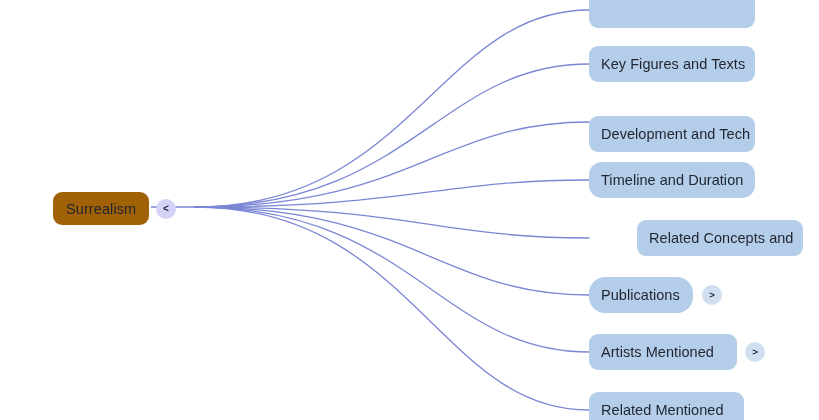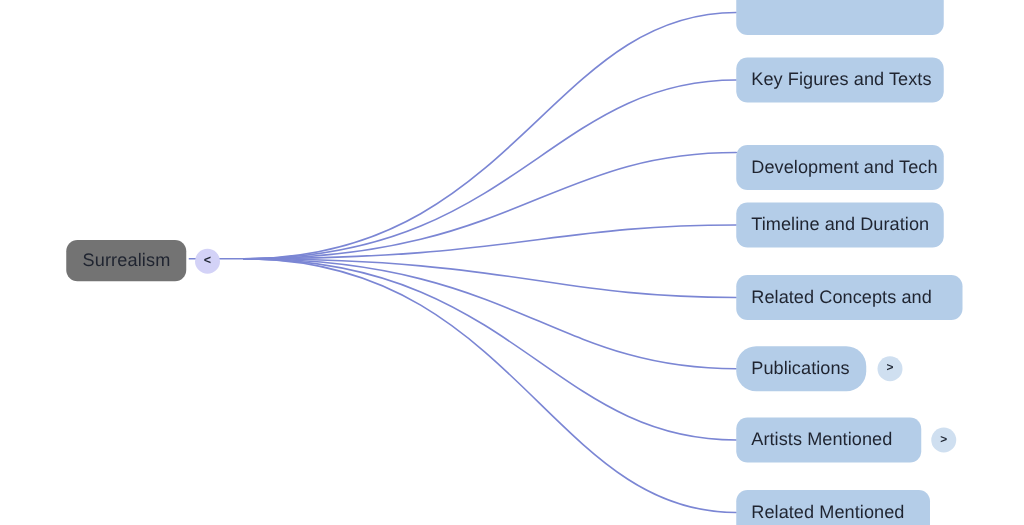--- a/index.html
+++ b/index.html
@@ -36,21 +36,21 @@
   .node-label {
     display: block;
     white-space: nowrap;
   }
   
   .root-node {
     left: 53px;
     top: 192px;
     height: 33px;
     padding: 0 13px;
-    background: #737373;
+    background: #a16207;
     border-radius: 9px;
     color: #1f2430;
     font-size: 14.5px;
     letter-spacing: 0.1px;
   }
   
   .child-node {
     left: 589px;
     height: 36px;
     padding: 0 12px;
@@ -107,24 +107,24 @@
   <div id="nodes-layer">
       <div class="node child-node" style="top: -8px; width: 166px;">
         <span class="node-label"></span>
       </div>
       <div class="node child-node" style="top: 46px; width: 166px;">
         <span class="node-label">Key Figures and Texts</span>
       </div>
       <div class="node child-node" style="top: 104px; width: 166px; margin-top: 12px;">
         <span class="node-label">Development and Tech</span>
       </div>
-      <div class="node child-node" style="top: 162px; width: 166px;">
+      <div class="node child-node" style="top: 162px; width: 166px; border-radius: 13px;">
         <span class="node-label">Timeline and Duration</span>
       </div>
-      <div class="node child-node" style="top: 220px; width: 181px;">
+      <div class="node child-node" style="top: 220px; width: 166px; margin-left: 48px;">
         <span class="node-label">Related Concepts and</span>
       </div>
       <div class="node child-node" style="top: 277px; width: 104px; border-radius: 16px;">
         <span class="node-label">Publications</span>
       </div>
       <div class="node child-node" style="top: 334px; width: 148px;">
         <span class="node-label">Artists Mentioned</span>
       </div>
       <div class="node child-node" style="top: 392px; width: 155px;">
         <span class="node-label">Related Mentioned</span>

